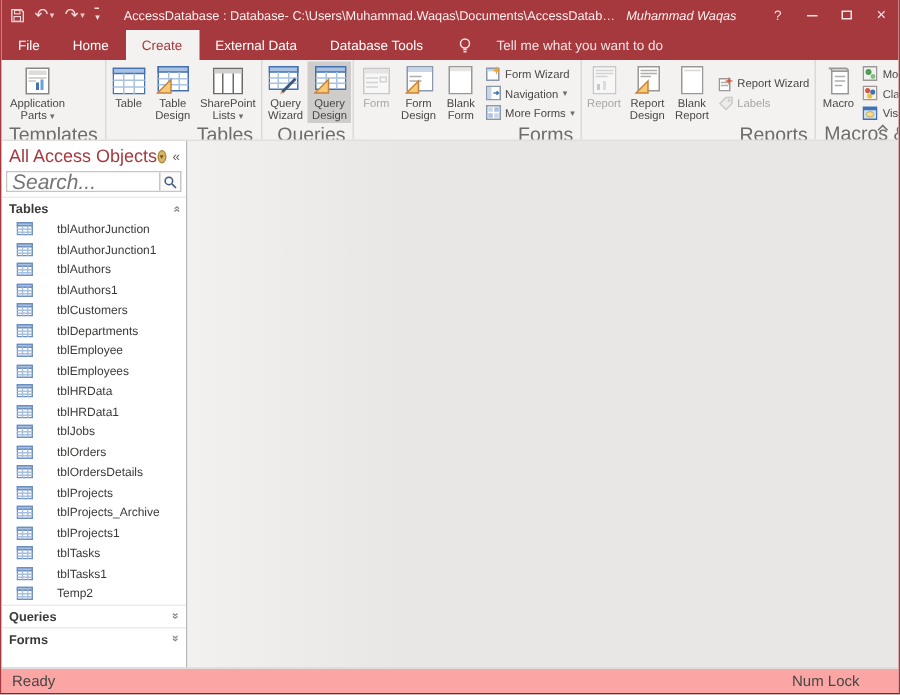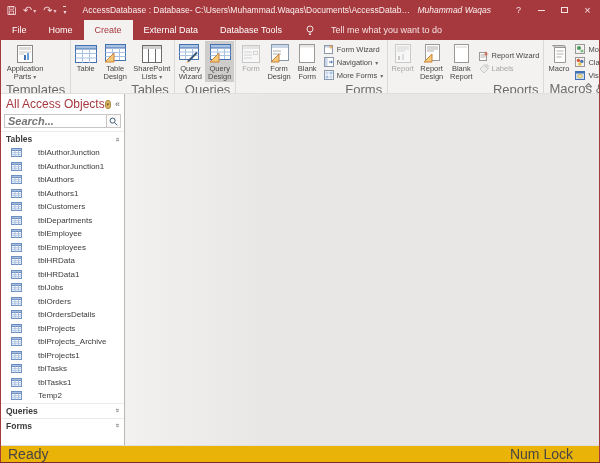--- a/index.html
+++ b/index.html
@@ -44,32 +44,32 @@
   .ribbon-collapse:before{content:"";position:absolute;left:0;top:2px;width:4px;height:4px;border-left:1px solid #6E6C6B;border-top:1px solid #6E6C6B;transform:rotate(45deg);}
 
   
   .main{flex:1;display:flex;min-height:0;}
   .navpane{flex:0 0 124px;background:#fff;border-right:1px solid #B9B7B5;display:flex;flex-direction:column;overflow:hidden;}
   .nav-header{display:flex;align-items:center;padding:3px 4px 2px 5px;}
   .nav-title{color:#A6393E;font-size:12px;flex:1;white-space:nowrap;}
   .nav-menu{width:9px;height:9px;border-radius:50%;background:#D9B56C;border:1px solid #B08A3E;display:flex;align-items:center;justify-content:center;font-size:5px;color:#6b5212;margin-right:4px;}
   .nav-shutter{font-size:9px;color:#5f5d5b;}
   .searchbox{margin:1px 3px 3px;height:14px;border:1px solid #C8C6C4;display:flex;align-items:stretch;background:#fff;}
-  .searchbox input{border:0;outline:0;flex:1;min-width:0;font-size:11px;font-style:italic;color:#7a7876;padding:0 3px;font-weight:bold;}
+  .searchbox input{border:0;outline:0;flex:1;min-width:0;font-size:14px;font-style:italic;color:#7a7876;padding:0 3px;}
   .mag{flex:0 0 14px;border-left:1px solid #C8C6C4;display:flex;align-items:center;justify-content:center;background:#FBFAF9;}
   .section-hdr{display:flex;align-items:center;padding:2px 5px 2px 5px;font-weight:bold;font-size:8.5px;color:#3B3A39;border-top:1px solid #EDEBE9;}
   .chev{margin-left:auto;display:inline-block;font-size:8px;color:#8A8886;}
   .chev.up{transform:rotate(-90deg);}
   .chev.down{transform:rotate(90deg);}
   .items{display:flex;flex-direction:column;}
   .item{display:flex;align-items:center;gap:16px;height:13.5px;padding-left:10px;font-size:8px;color:#3B3A39;white-space:nowrap;}
   .workspace{flex:1;background:#EBE9E7;background:linear-gradient(90deg,#F2F1F0,#E9E7E5 30%);}
 
   
-  .statusbar{flex:0 0 17px;background:#eab308;border-top:1px solid #E1DFDD;display:flex;align-items:center;font-size:14px;color:#484644;padding:0 26px 0 7px;}
+  .statusbar{flex:0 0 17px;background:#fca5a5;border-top:1px solid #E1DFDD;display:flex;align-items:center;font-size:10px;color:#484644;padding:0 26px 0 7px;}
   .status-right{margin-left:auto;}
   svg{display:block;}
 </style>
 </head>
 <body>
 
 <div class="window">
 
   <div class="titlebar">
     <div class="qat">

